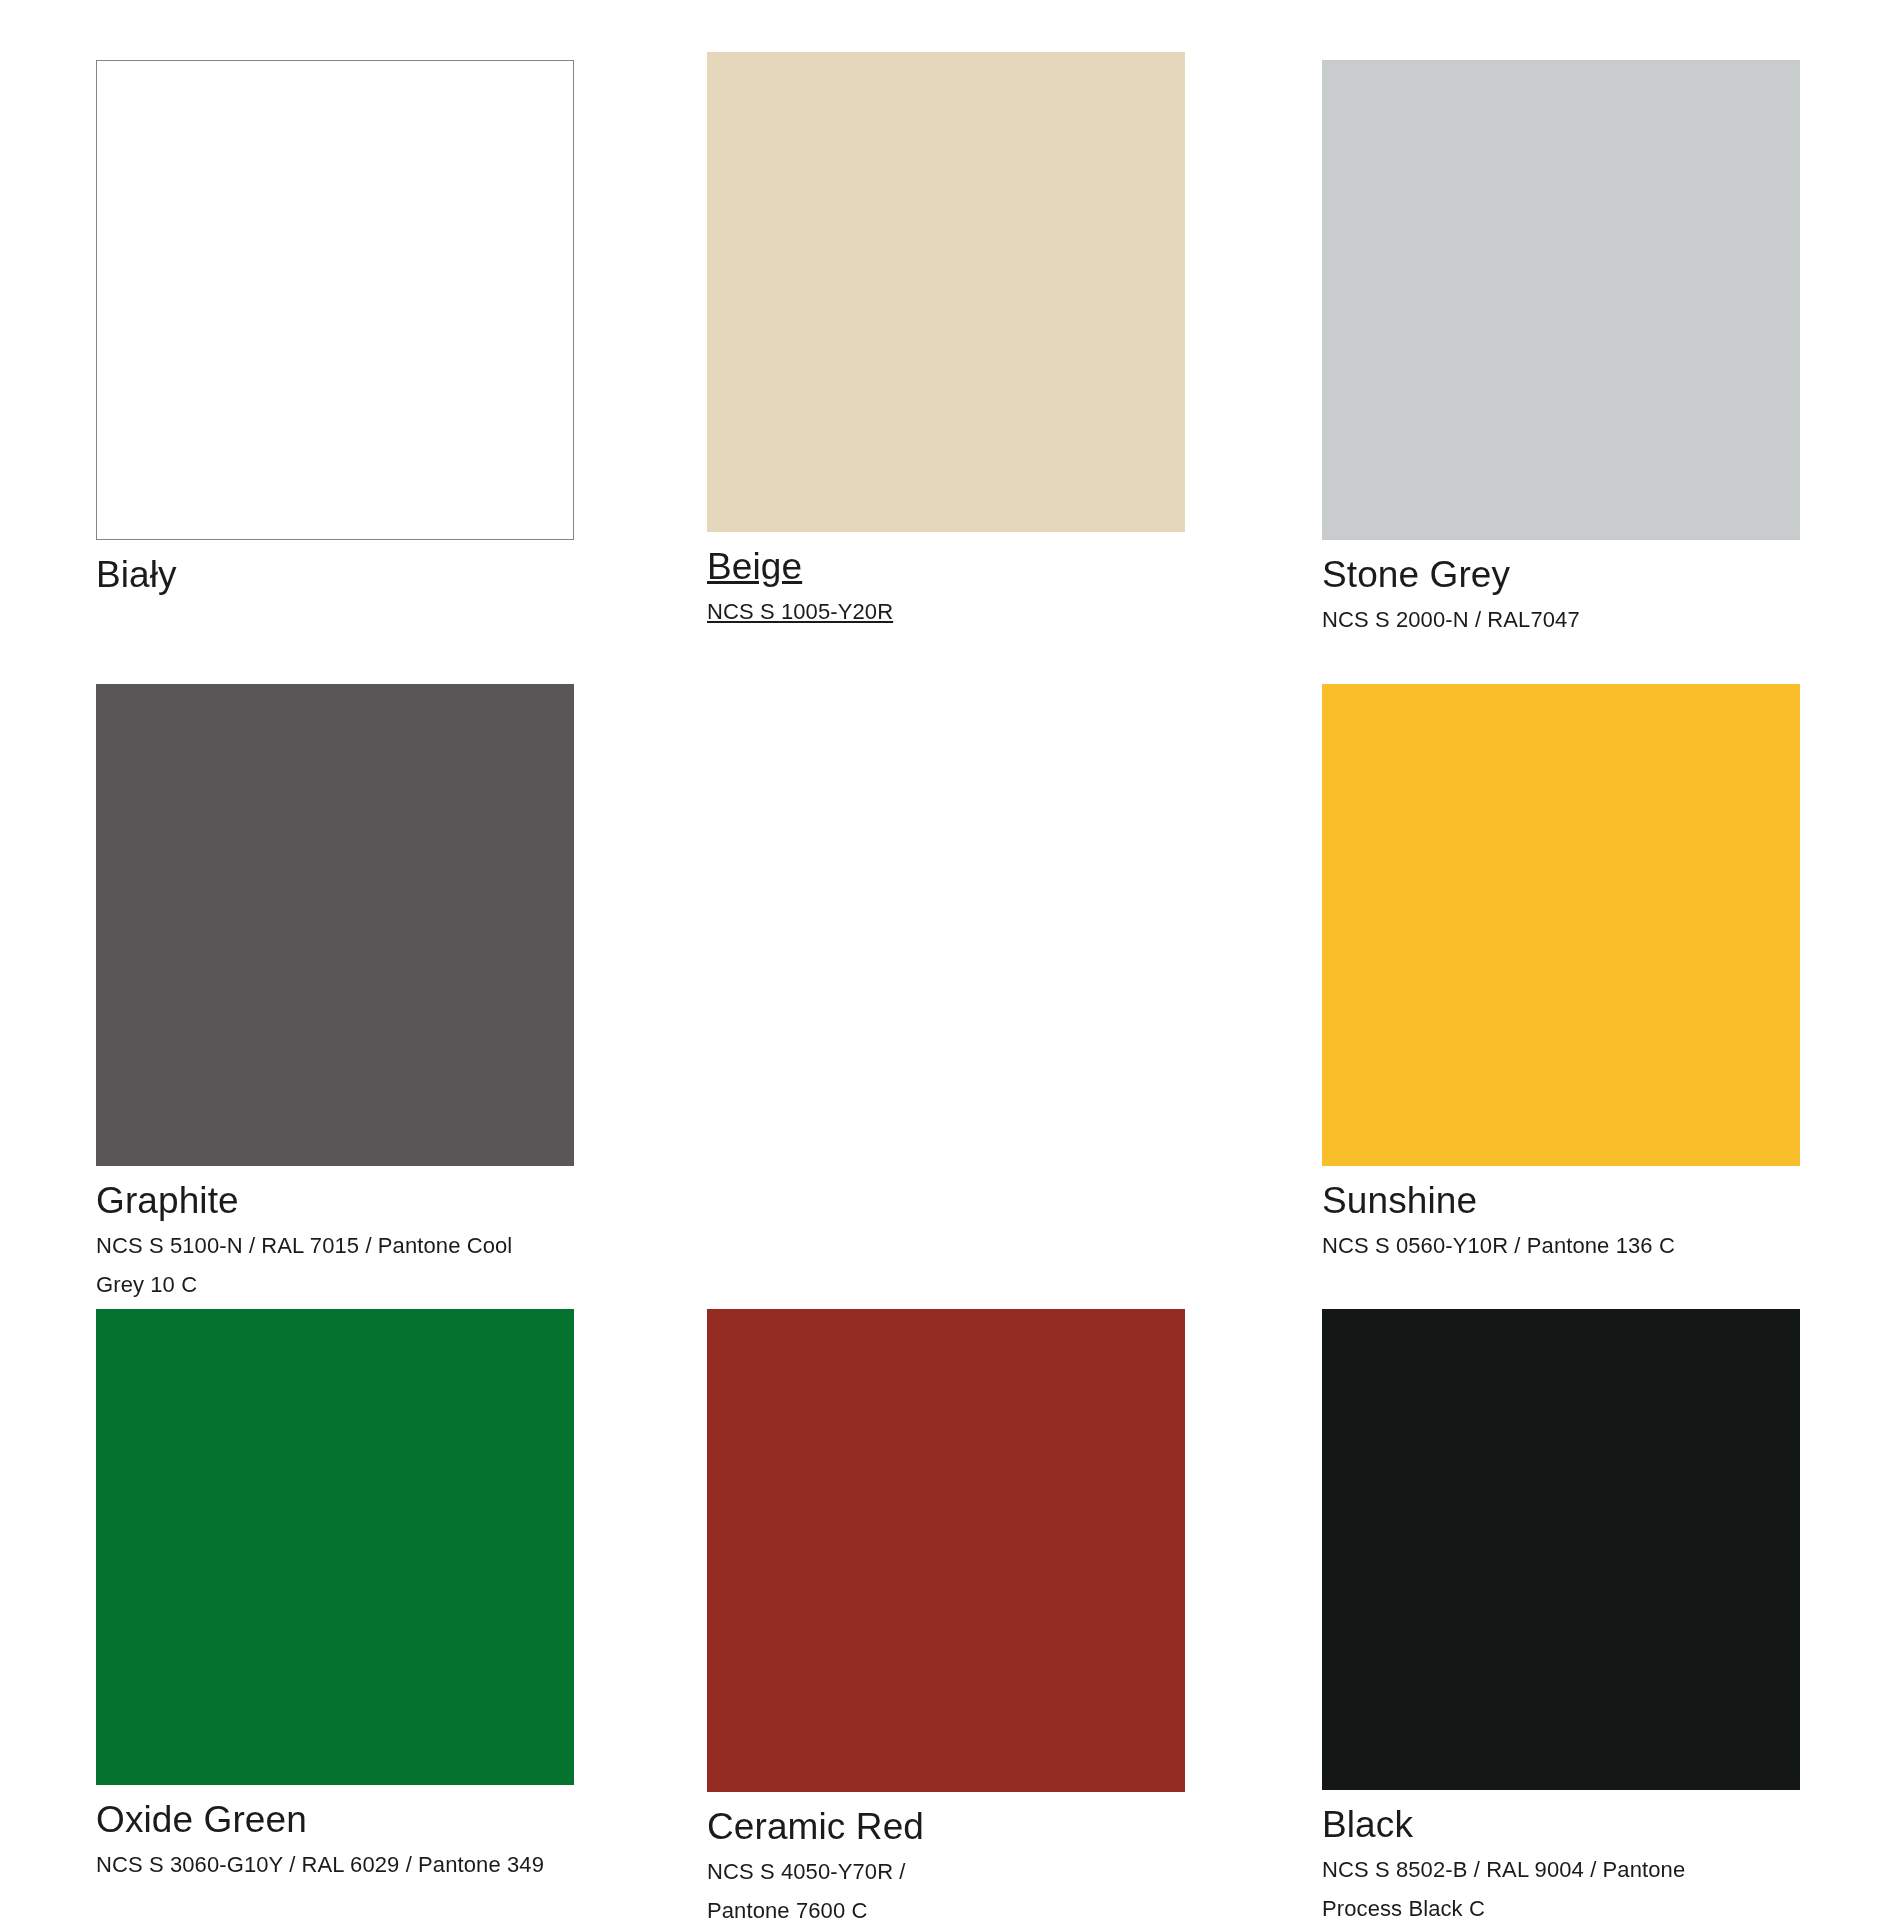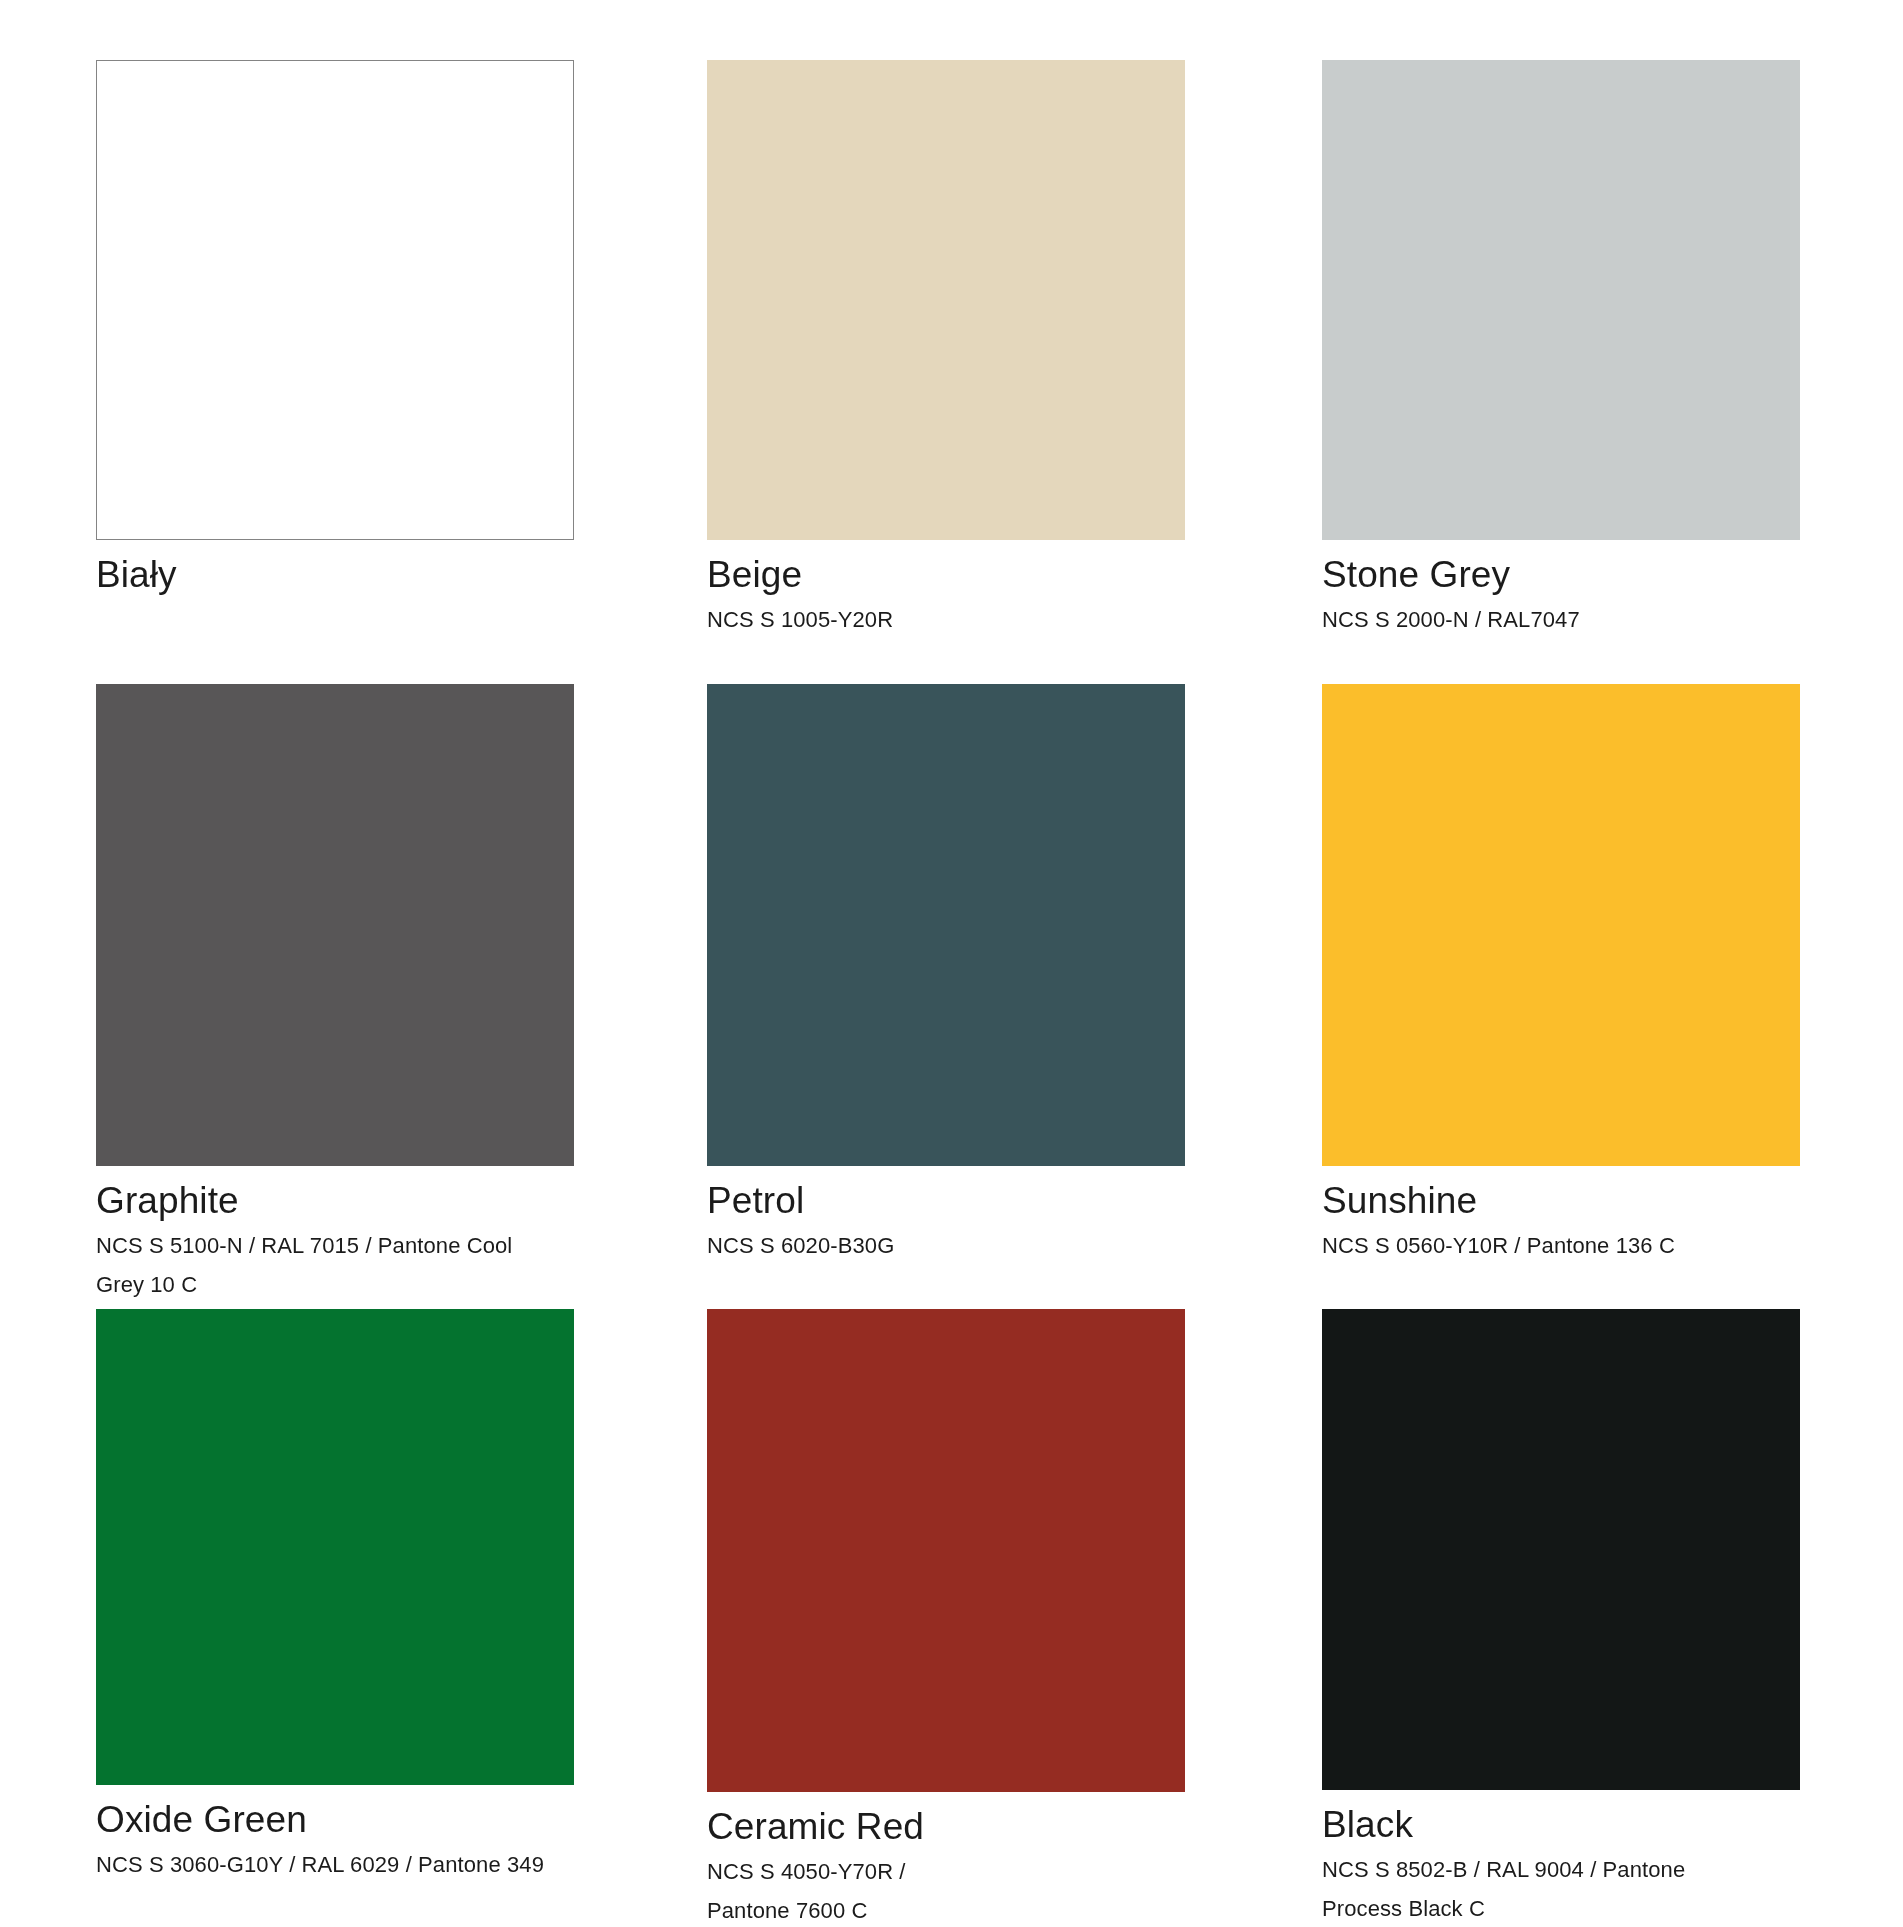--- a/index.html
+++ b/index.html
@@ -79,21 +79,21 @@
 <div class="palette">
 
   <div class="swatch-cell col-0" style="top:60px;">
     <span class="chip outlined" style="height:480px;"></span>
     <div class="caption">
       <div class="name">Biały</div>
 
     </div>
   </div>
 
-  <div class="swatch-cell col-1" style="top:60px;">
+  <div class="swatch-cell col-1" style="top:52px;text-decoration:underline;">
     <span class="chip" style="height:480px;background:#e4d7bc;"></span>
     <div class="caption">
       <div class="name">Beige</div>
       <div class="code">NCS S 1005-Y20R</div>
     </div>
   </div>
 
   <div class="swatch-cell col-2" style="top:60px;">
     <span class="chip" style="height:480px;background:#c8cccc;"></span>
     <div class="caption">
@@ -103,27 +103,20 @@
   </div>
 
   <div class="swatch-cell col-0 wrap-graphite" style="top:684px;">
     <span class="chip" style="height:482px;background:#585657;"></span>
     <div class="caption">
       <div class="name">Graphite</div>
       <div class="code">NCS S 5100-N / RAL 7015 / Pantone Cool Grey 10 C</div>
     </div>
   </div>
 
-  <div class="swatch-cell col-1" style="top:684px;">
-    <span class="chip" style="height:482px;background:#39545a;"></span>
-    <div class="caption">
-      <div class="name">Petrol</div>
-      <div class="code">NCS S 6020-B30G</div>
-    </div>
-  </div>
 
   <div class="swatch-cell col-2 wrap-sunshine" style="top:684px;">
     <span class="chip" style="height:482px;background:#fbbe2b;"></span>
     <div class="caption">
       <div class="name">Sunshine</div>
       <div class="code">NCS S 0560-Y10R / Pantone 136 C</div>
     </div>
   </div>
 
   <div class="swatch-cell col-0 wrap-oxide" style="top:1309px;">

